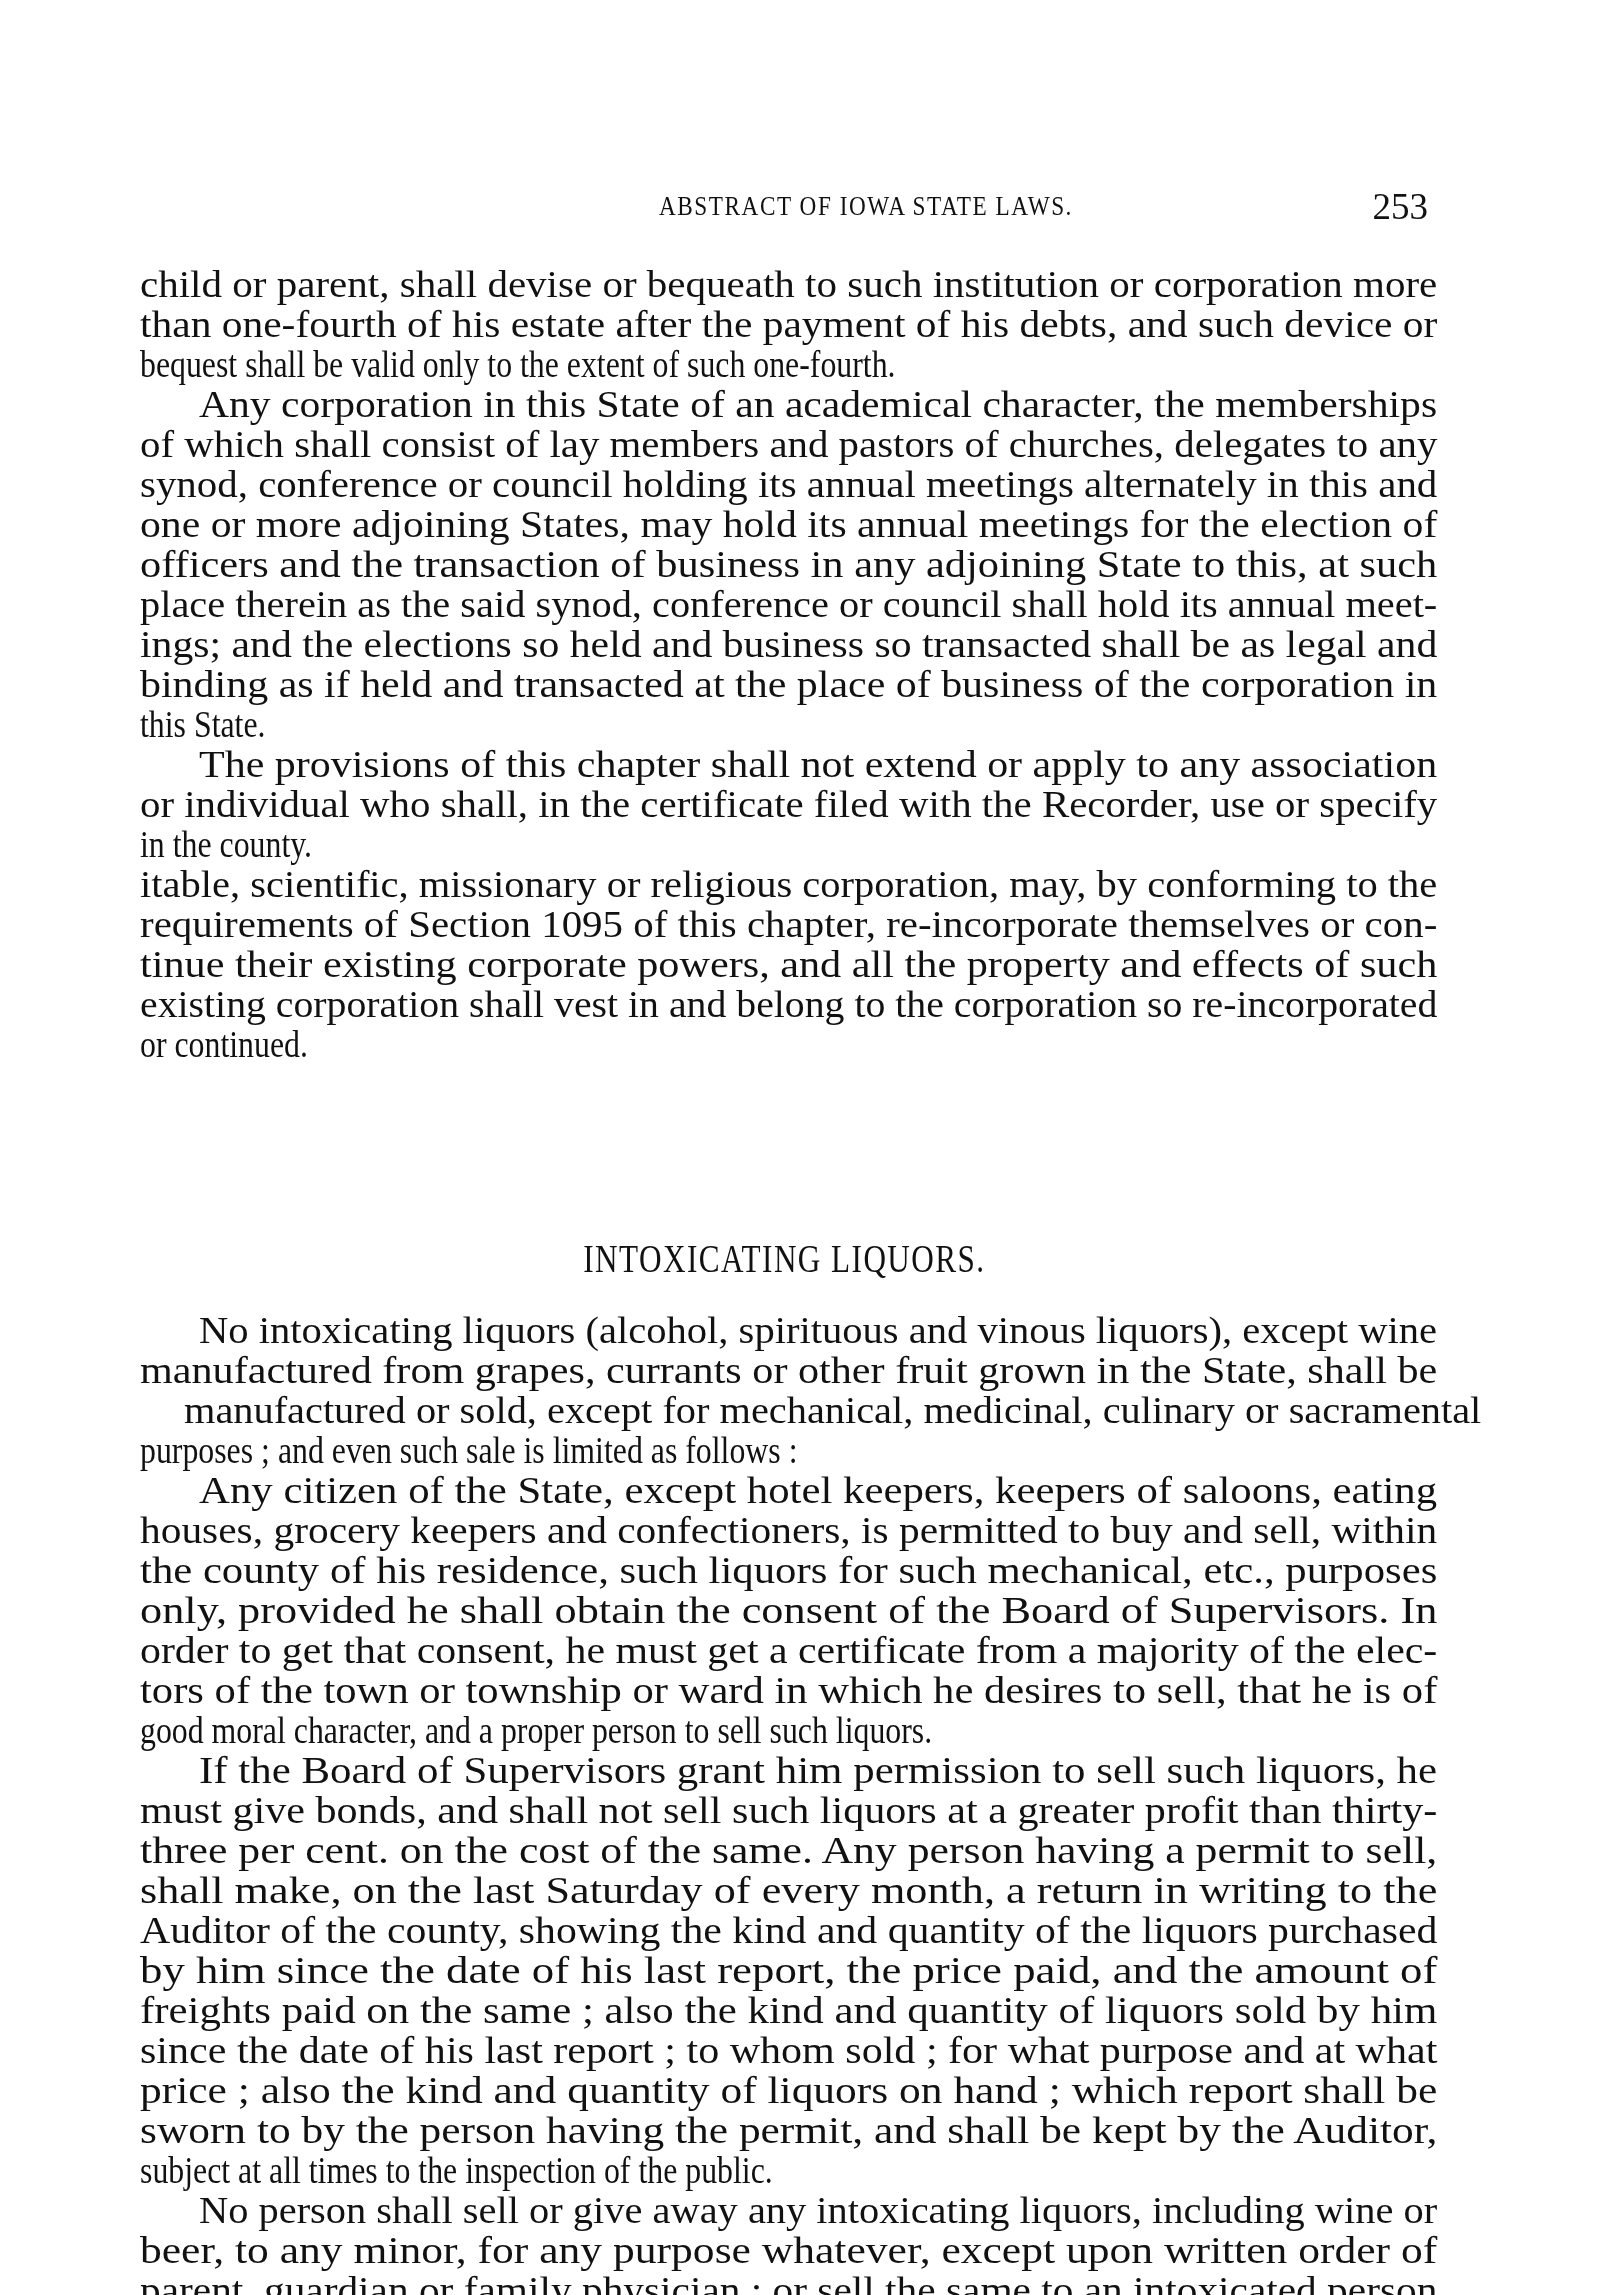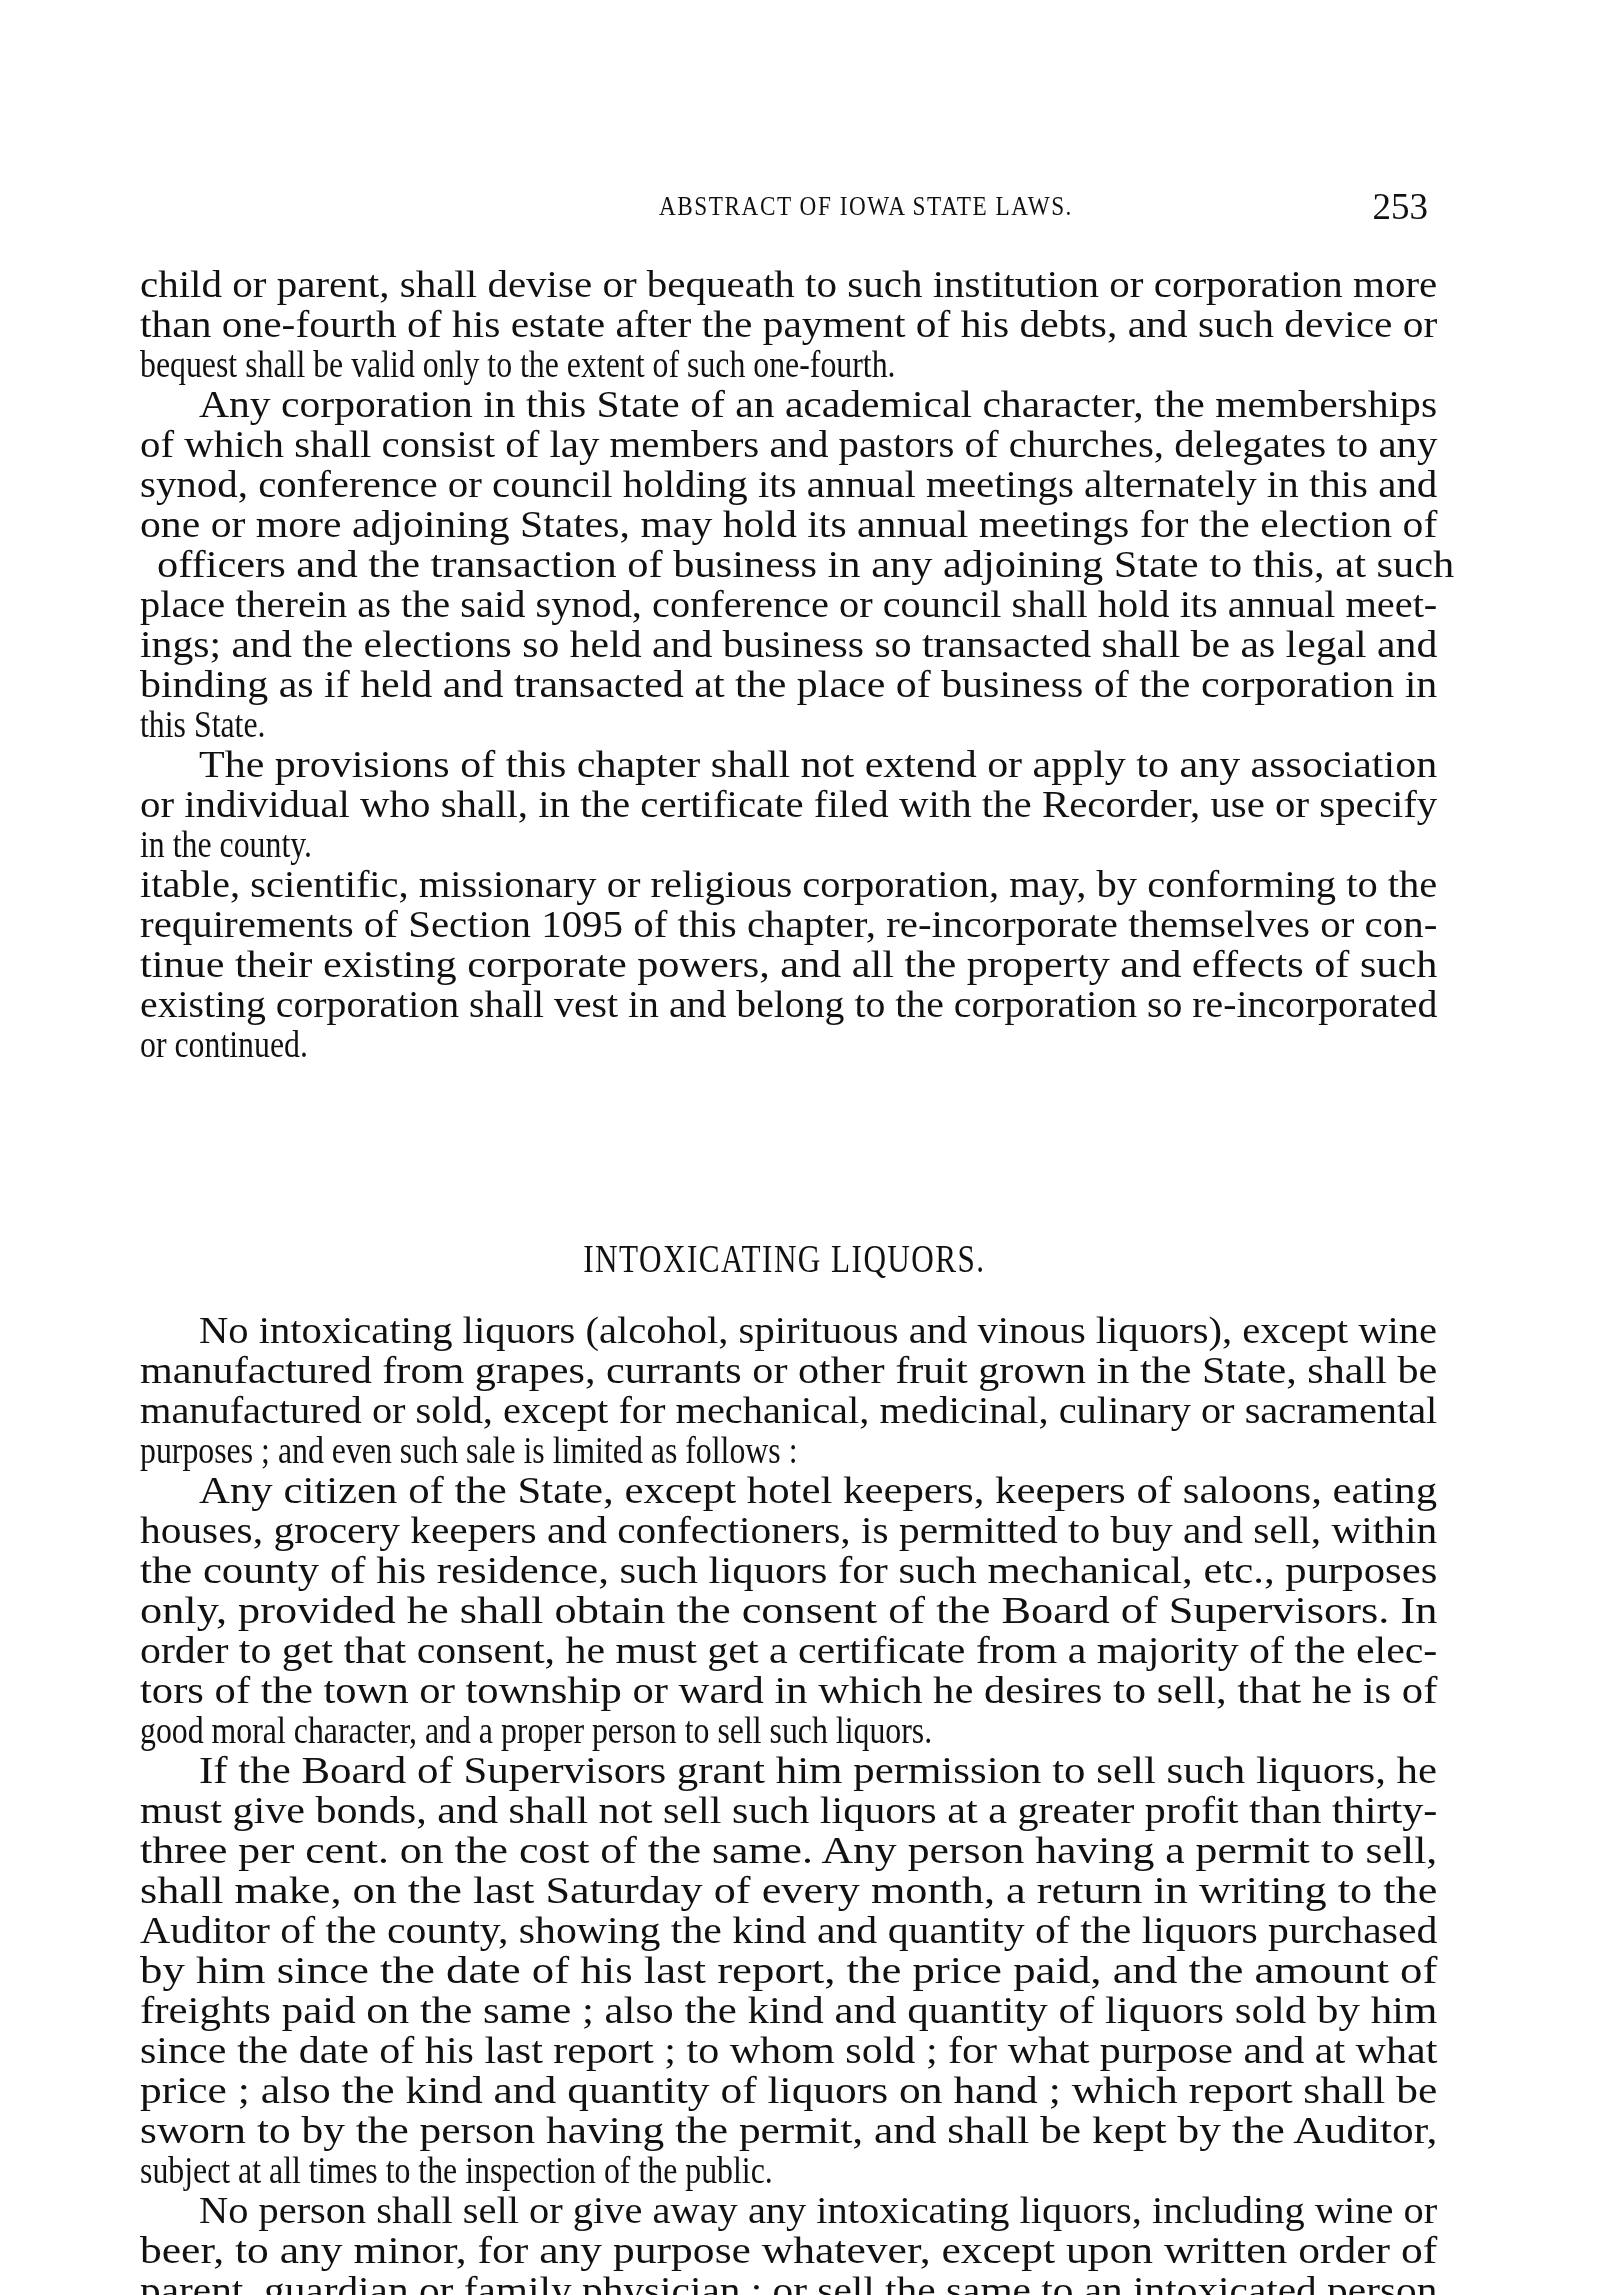--- a/index.html
+++ b/index.html
@@ -100,21 +100,21 @@
   </div>
 
   <div class="block" id="sec1" style="top: 265px;">
     <div class="line justify" style="text-align: left; white-space: nowrap;"><span style="display: inline-block; white-space: nowrap; transform-origin: left center; transform: scaleX(1.1085);">child or parent, shall devise or bequeath to such institution or corporation more</span></div>
     <div class="line justify" style="text-align: left; white-space: nowrap;"><span style="display: inline-block; white-space: nowrap; transform-origin: left center; transform: scaleX(1.1204);">than one-fourth of his estate after the payment of his debts, and such device or</span></div>
     <div class="line last"><span class="t" style="display: inline-block; transform-origin: left center; transform: scaleX(0.86);">bequest shall be valid only to the extent of such one-fourth.</span></div>
     <div class="line justify indent" style="text-align: left; white-space: nowrap;"><span style="display: inline-block; white-space: nowrap; transform-origin: left center; transform: scaleX(1.1246);">Any corporation in this State of an academical character, the memberships</span></div>
     <div class="line justify" style="text-align: left; white-space: nowrap;"><span style="display: inline-block; white-space: nowrap; transform-origin: left center; transform: scaleX(1.1037);">of which shall consist of lay members and pastors of churches, delegates to any</span></div>
     <div class="line justify" style="text-align: left; white-space: nowrap;"><span style="display: inline-block; white-space: nowrap; transform-origin: left center; transform: scaleX(1.1056);">synod, conference or council holding its annual meetings alternately in this and</span></div>
     <div class="line justify" style="text-align: left; white-space: nowrap;"><span style="display: inline-block; white-space: nowrap; transform-origin: left center; transform: scaleX(1.1273);">one or more adjoining States, may hold its annual meetings for the election of</span></div>
-    <div class="line justify" style="text-align: left; white-space: nowrap; margin-left: 17px;"><span style="display: inline-block; white-space: nowrap; transform-origin: left center; transform: scaleX(1.1463);">officers and the transaction of business in any adjoining State to this, at such</span></div>
+    <div class="line justify" style="text-align: left; white-space: nowrap;"><span style="display: inline-block; white-space: nowrap; transform-origin: left center; transform: scaleX(1.1463);">officers and the transaction of business in any adjoining State to this, at such</span></div>
     <div class="line justify" style="text-align: left; white-space: nowrap;"><span style="display: inline-block; white-space: nowrap; transform-origin: left center; transform: scaleX(1.0904);">place therein as the said synod, conference or council shall hold its annual meet-</span></div>
     <div class="line justify" style="text-align: left; white-space: nowrap;"><span style="display: inline-block; white-space: nowrap; transform-origin: left center; transform: scaleX(1.1273);">ings; and the elections so held and business so transacted shall be as legal and</span></div>
     <div class="line justify" style="text-align: left; white-space: nowrap;"><span style="display: inline-block; white-space: nowrap; transform-origin: left center; transform: scaleX(1.1334);">binding as if held and transacted at the place of business of the corporation in</span></div>
     <div class="line last"><span class="t" style="display: inline-block; transform-origin: left center; transform: scaleX(0.86);">this State.</span></div>
     <div class="line justify indent" style="text-align: left; white-space: nowrap;"><span style="display: inline-block; white-space: nowrap; transform-origin: left center; transform: scaleX(1.1346);">The provisions of this chapter shall not extend or apply to any association</span></div>
     <div class="line justify" style="text-align: left; white-space: nowrap;"><span style="display: inline-block; white-space: nowrap; transform-origin: left center; transform: scaleX(1.1041);">or individual who shall, in the certificate filed with the Recorder, use or specify</span></div>
     <div class="line last"><span class="t" style="display: inline-block; transform-origin: left center; transform: scaleX(0.86);">in the county.</span></div>
     <div class="line justify" style="text-align: left; white-space: nowrap;"><span style="display: inline-block; white-space: nowrap; transform-origin: left center; transform: scaleX(1.0944);">itable, scientific, missionary or religious corporation, may, by conforming to the</span></div>
     <div class="line justify" style="text-align: left; white-space: nowrap;"><span style="display: inline-block; white-space: nowrap; transform-origin: left center; transform: scaleX(1.1061);">requirements of Section 1095 of this chapter, re-incorporate themselves or con-</span></div>
     <div class="line justify" style="text-align: left; white-space: nowrap;"><span style="display: inline-block; white-space: nowrap; transform-origin: left center; transform: scaleX(1.1413);">tinue their existing corporate powers, and all the property and effects of such</span></div>
@@ -122,21 +122,21 @@
     <div class="line last"><span class="t" style="display: inline-block; transform-origin: left center; transform: scaleX(0.86);">or continued.</span></div>
   </div>
 
   <div class="heading">
     <span>INTOXICATING LIQUORS.</span>
   </div>
 
   <div class="block" id="sec2" style="top: 1311px;">
     <div class="line justify indent" style="text-align: left; white-space: nowrap;"><span style="display: inline-block; white-space: nowrap; transform-origin: left center; transform: scaleX(1.0963);">No intoxicating liquors (alcohol, spirituous and vinous liquors), except wine</span></div>
     <div class="line justify" style="text-align: left; white-space: nowrap;"><span style="display: inline-block; white-space: nowrap; transform-origin: left center; transform: scaleX(1.1396);">manufactured from grapes, currants or other fruit grown in the State, shall be</span></div>
-    <div class="line justify" style="text-align: left; white-space: nowrap;"><span style="display: inline-block; white-space: nowrap; transform-origin: left center; transform: scaleX(1.0905);">manufactured or sold, except for mechanical, medicinal, culinary or sacramental</span></div>
+    <div class="line justify" style="text-align: left; white-space: nowrap; margin-left: 44px;"><span style="display: inline-block; white-space: nowrap; transform-origin: left center; transform: scaleX(1.0905);">manufactured or sold, except for mechanical, medicinal, culinary or sacramental</span></div>
     <div class="line last"><span class="t" style="display: inline-block; transform-origin: left center; transform: scaleX(0.86);">purposes ; and even such sale is limited as follows :</span></div>
     <div class="line justify indent" style="text-align: left; white-space: nowrap;"><span style="display: inline-block; white-space: nowrap; transform-origin: left center; transform: scaleX(1.1565);">Any citizen of the State, except hotel keepers, keepers of saloons, eating</span></div>
     <div class="line justify" style="text-align: left; white-space: nowrap;"><span style="display: inline-block; white-space: nowrap; transform-origin: left center; transform: scaleX(1.1193);">houses, grocery keepers and confectioners, is permitted to buy and sell, within</span></div>
     <div class="line justify" style="text-align: left; white-space: nowrap;"><span style="display: inline-block; white-space: nowrap; transform-origin: left center; transform: scaleX(1.1552);">the county of his residence, such liquors for such mechanical, etc., purposes</span></div>
     <div class="line justify" style="text-align: left; white-space: nowrap;"><span style="display: inline-block; white-space: nowrap; transform-origin: left center; transform: scaleX(1.1982);">only, provided he shall obtain the consent of the Board of Supervisors. In</span></div>
     <div class="line justify" style="text-align: left; white-space: nowrap;"><span style="display: inline-block; white-space: nowrap; transform-origin: left center; transform: scaleX(1.1315);">order to get that consent, he must get a certificate from a majority of the elec-</span></div>
     <div class="line justify" style="text-align: left; white-space: nowrap;"><span style="display: inline-block; white-space: nowrap; transform-origin: left center; transform: scaleX(1.1519);">tors of the town or township or ward in which he desires to sell, that he is of</span></div>
     <div class="line last"><span class="t" style="display: inline-block; transform-origin: left center; transform: scaleX(0.86);">good moral character, and a proper person to sell such liquors.</span></div>
     <div class="line justify indent" style="text-align: left; white-space: nowrap;"><span style="display: inline-block; white-space: nowrap; transform-origin: left center; transform: scaleX(1.1596);">If the Board of Supervisors grant him permission to sell such liquors, he</span></div>
     <div class="line justify" style="text-align: left; white-space: nowrap;"><span style="display: inline-block; white-space: nowrap; transform-origin: left center; transform: scaleX(1.1384);">must give bonds, and shall not sell such liquors at a greater profit than thirty-</span></div>

